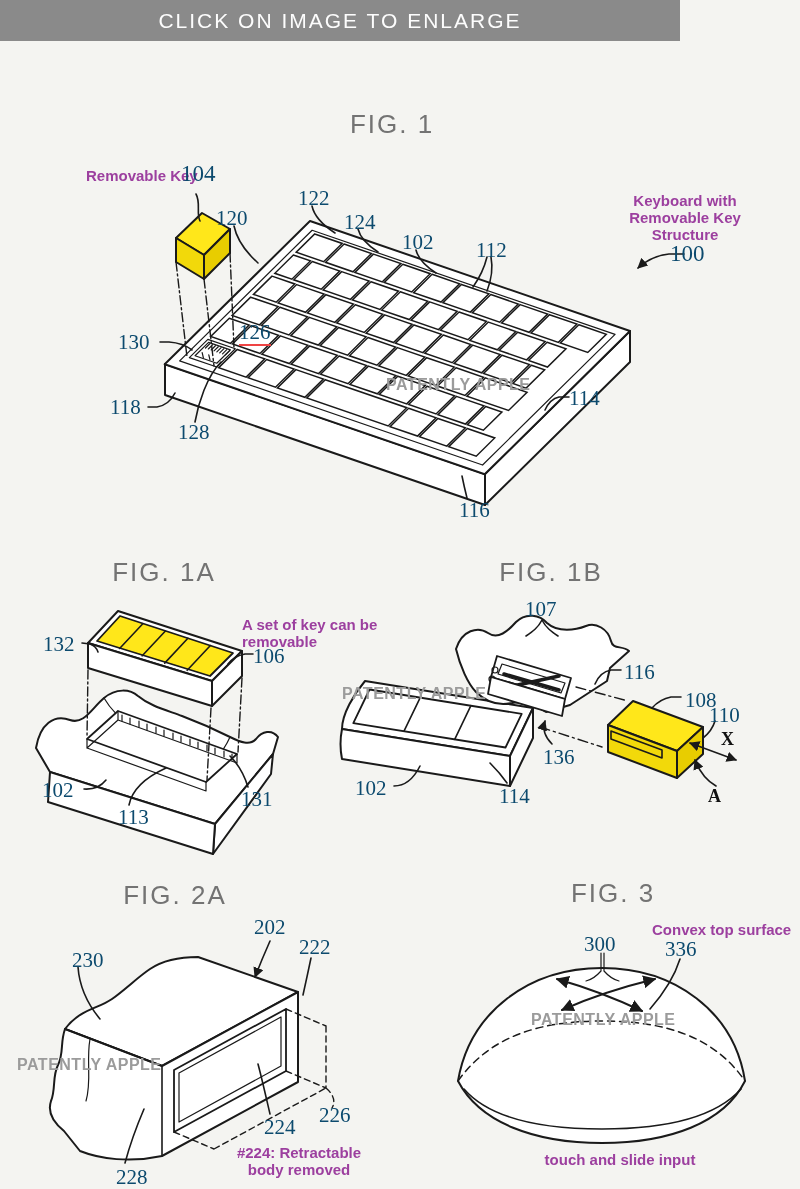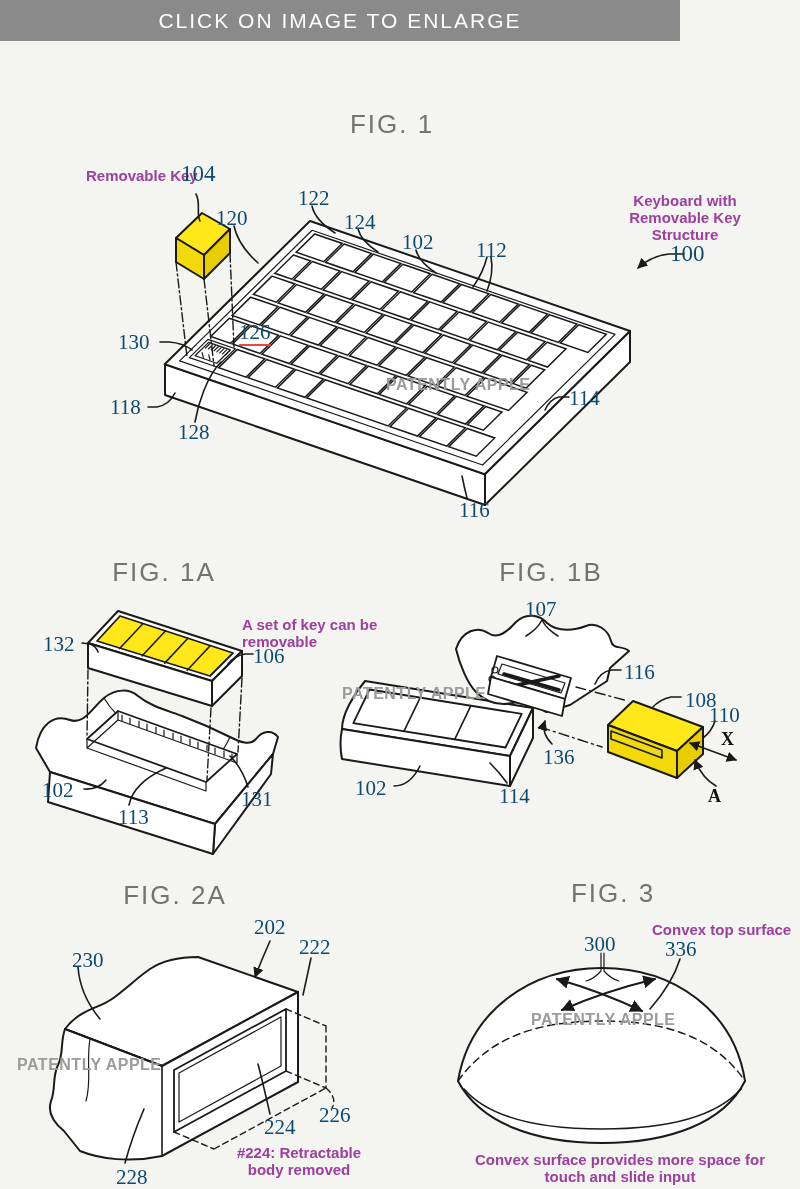--- a/index.html
+++ b/index.html
@@ -315,18 +315,17 @@
       <div>body removed</div>
     </div>
     <span class="abs ref" style="left:116px;top:1125px">228</span>
 
     <span class="abs fig-title" style="left:553px;top:839px;width:120px">FIG. 3</span>
     <span class="abs purple" style="left:652px;top:881px">Convex top surface</span>
     <span class="abs ref" style="left:584px;top:892px">300</span>
     <span class="abs ref" style="left:665px;top:897px">336</span>
     <span class="abs watermark" style="left:531px;top:971px">PATENTLY APPLE</span>
     <div class="abs purple purple-c" style="left:455px;top:1110px;width:330px;line-height:17px">
-      <div>Convex surface provides more space for</div>
       <div>touch and slide input</div>
     </div>
 
   </div>
 </div>
 
 </body></html>

